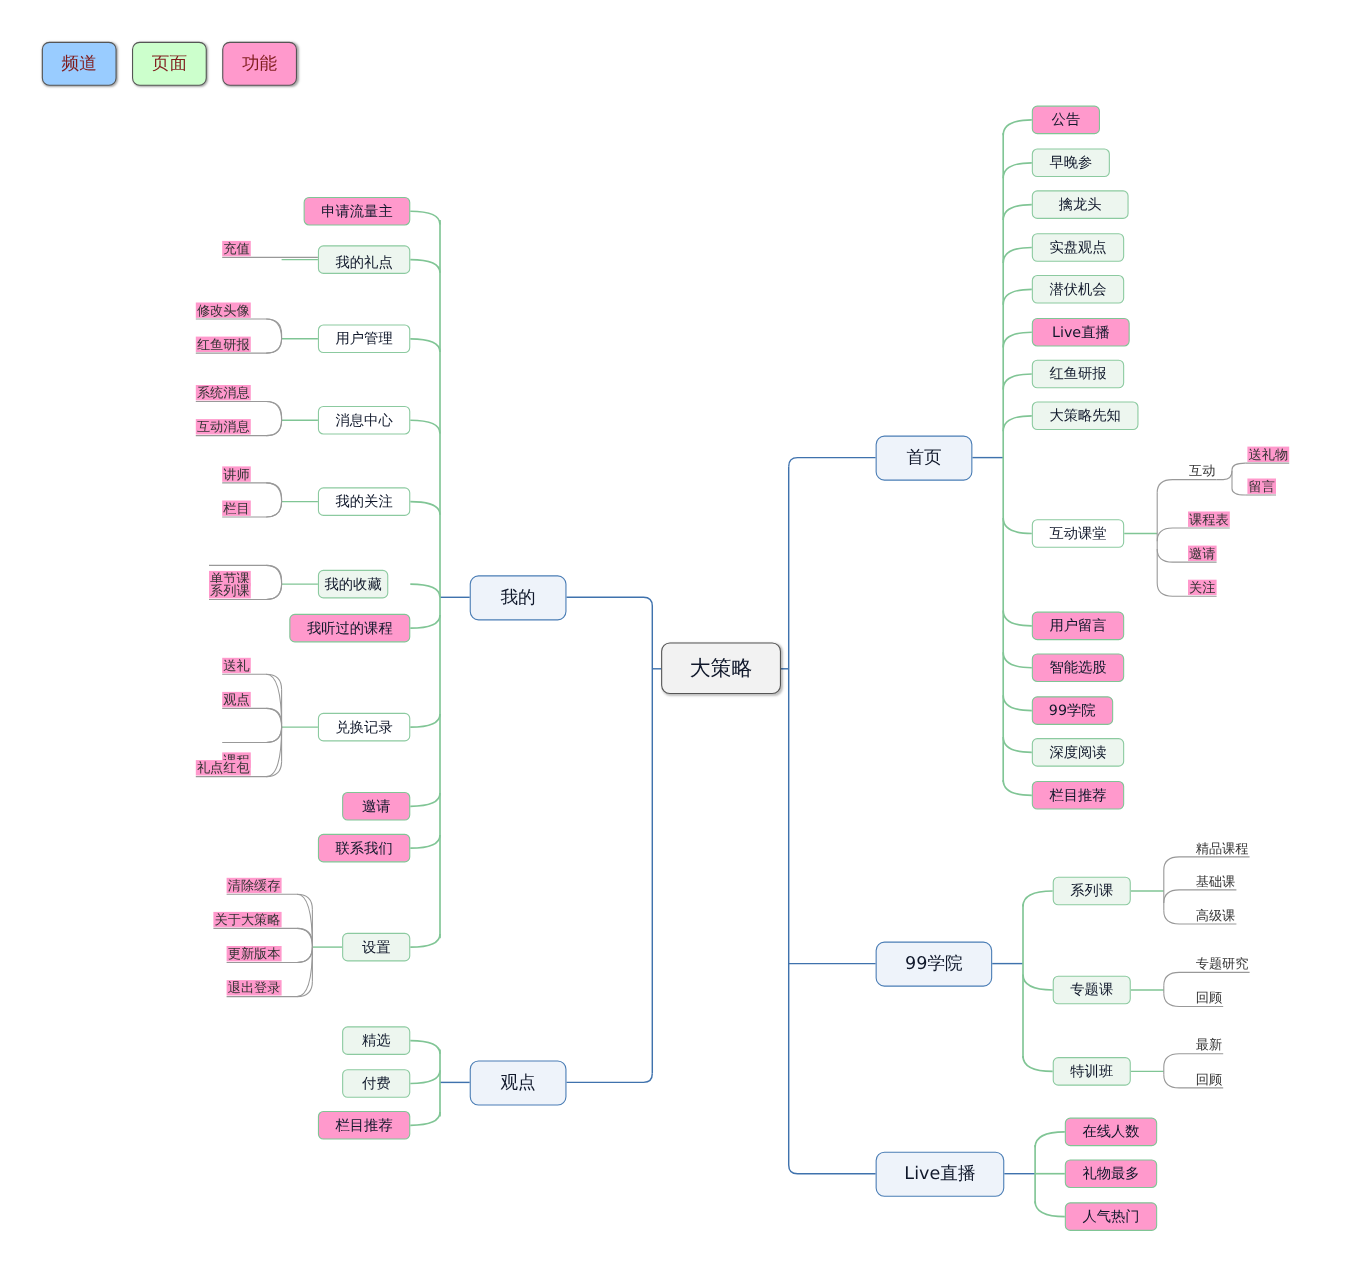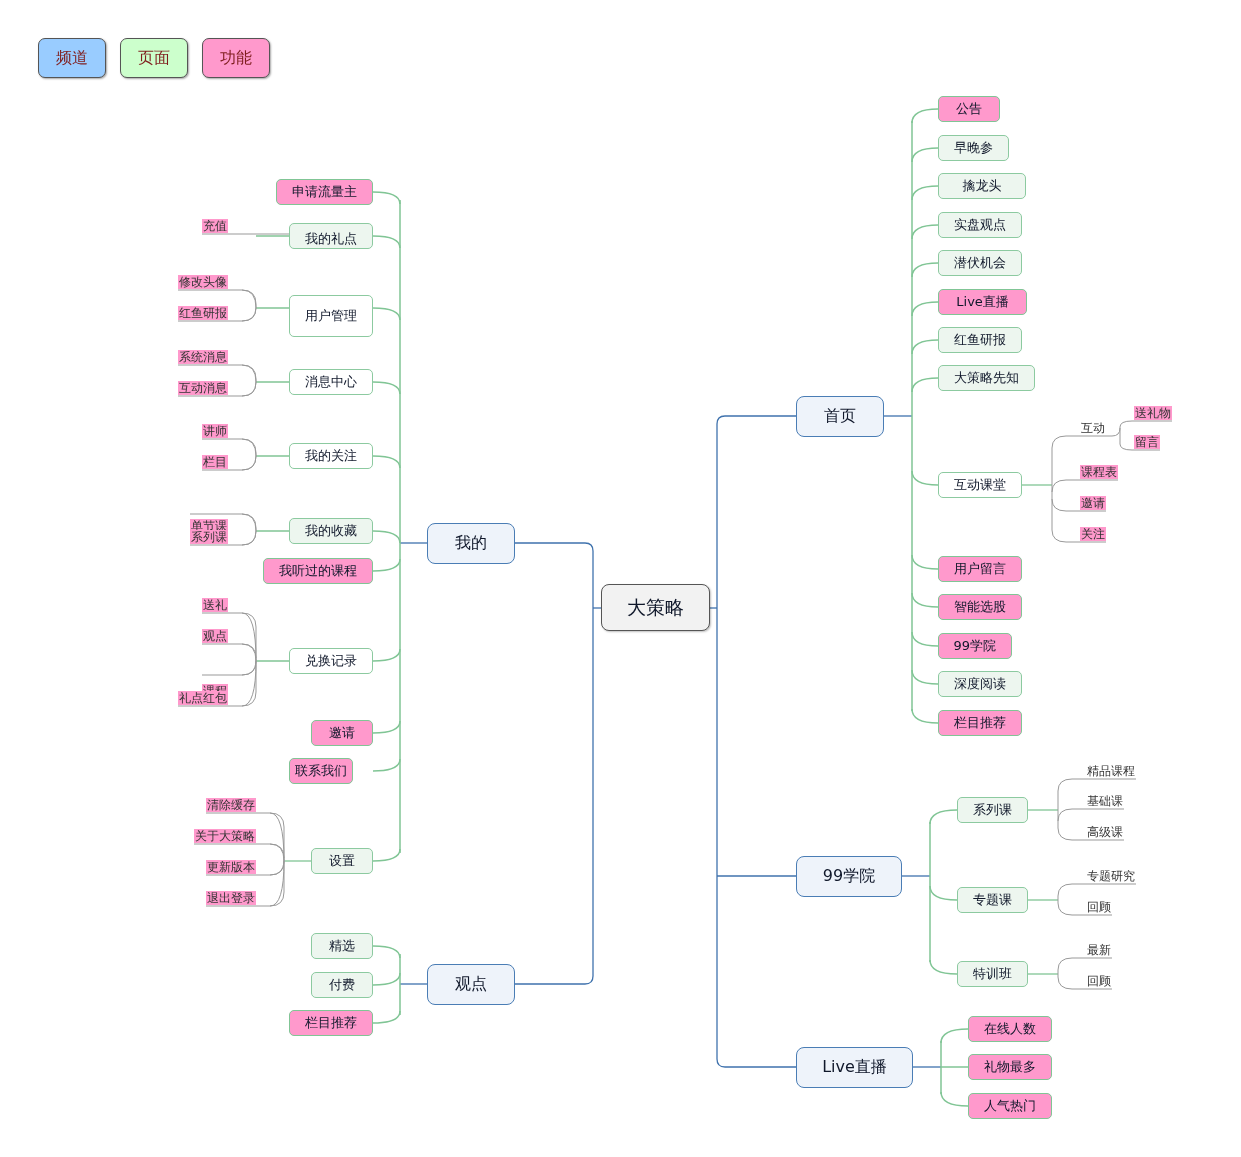--- a/index.html
+++ b/index.html
@@ -161,54 +161,54 @@
     <div class="node n-channel" style="left: 427px; top: 523px; width: 88px; height: 41px;">
       <span>我的</span>
     </div>
     <div class="node n-page fill-pink" style="left: 276px; top: 179px; width: 97px; height: 26px;">
       <span>申请流量主</span>
     </div>
     <div class="node n-page fill-green" style="left: 289px; top: 223px; width: 84px; height: 26px; align-items: flex-end;">
       <span>我的礼点</span>
     </div>
     <span class="leaf pink" style="left: 202px; top: 219px;">充值</span>
-    <div class="node n-page fill-white" style="left: 289px; top: 295px; width: 84px; height: 42px;">
+    <div class="node n-page fill-white" style="left: 289px; top: 295px; width: 84px; height: 26px;">
       <span>用户管理</span>
     </div>
     <span class="leaf pink" style="left: 178px; top: 275px;">修改头像</span>
     <span class="leaf pink" style="left: 178px; top: 306px;">红鱼研报</span>
     <div class="node n-page fill-white" style="left: 289px; top: 369px; width: 84px; height: 26px;">
       <span>消息中心</span>
     </div>
     <span class="leaf pink" style="left: 178px; top: 350px;">系统消息</span>
     <span class="leaf pink" style="left: 178px; top: 381px;">互动消息</span>
     <div class="node n-page fill-white" style="left: 289px; top: 443px; width: 84px; height: 26px;">
       <span>我的关注</span>
     </div>
     <span class="leaf pink" style="left: 202px; top: 424px;">讲师</span>
     <span class="leaf pink" style="left: 202px; top: 455px;">栏目</span>
-    <div class="node n-page fill-green" style="left: 289px; top: 518px; width: 84px; height: 26px;">
+    <div class="node n-page fill-green" style="left: 289px; top: 518px; width: 64px; height: 26px;">
       <span>我的收藏</span>
     </div>
     <span class="leaf pink" style="left: 190px; top: 519px;">单节课</span>
     <span class="leaf pink" style="left: 190px; top: 530px;">系列课</span>
     <div class="node n-page fill-pink" style="left: 263px; top: 558px; width: 110px; height: 26px;">
       <span>我听过的课程</span>
     </div>
     <div class="node n-page fill-white" style="left: 289px; top: 648px; width: 84px; height: 26px;">
       <span>兑换记录</span>
     </div>
     <span class="leaf pink" style="left: 202px; top: 598px;">送礼</span>
     <span class="leaf pink" style="left: 202px; top: 629px;">观点</span>
     <span class="leaf pink" style="left: 202px; top: 684px;">课程</span>
     <span class="leaf pink" style="left: 178px; top: 691px;">礼点红包</span>
     <div class="node n-page fill-pink" style="left: 311px; top: 720px; width: 62px; height: 26px;">
       <span>邀请</span>
     </div>
-    <div class="node n-page fill-pink" style="left: 289px; top: 758px; width: 64px; height: 26px;">
+    <div class="node n-page fill-pink" style="left: 289px; top: 758px; width: 84px; height: 26px;">
       <span>联系我们</span>
     </div>
     <div class="node n-page fill-green" style="left: 311px; top: 848px; width: 62px; height: 26px;">
       <span>设置</span>
     </div>
     <span class="leaf pink" style="left: 206px; top: 798px;">清除缓存</span>
     <span class="leaf pink" style="left: 194px; top: 829px;">关于大策略</span>
     <span class="leaf pink" style="left: 206px; top: 860px;">更新版本</span>
     <span class="leaf pink" style="left: 206px; top: 891px;">退出登录</span>
     <div class="node n-channel" style="left: 427px; top: 964px; width: 88px; height: 41px;">

